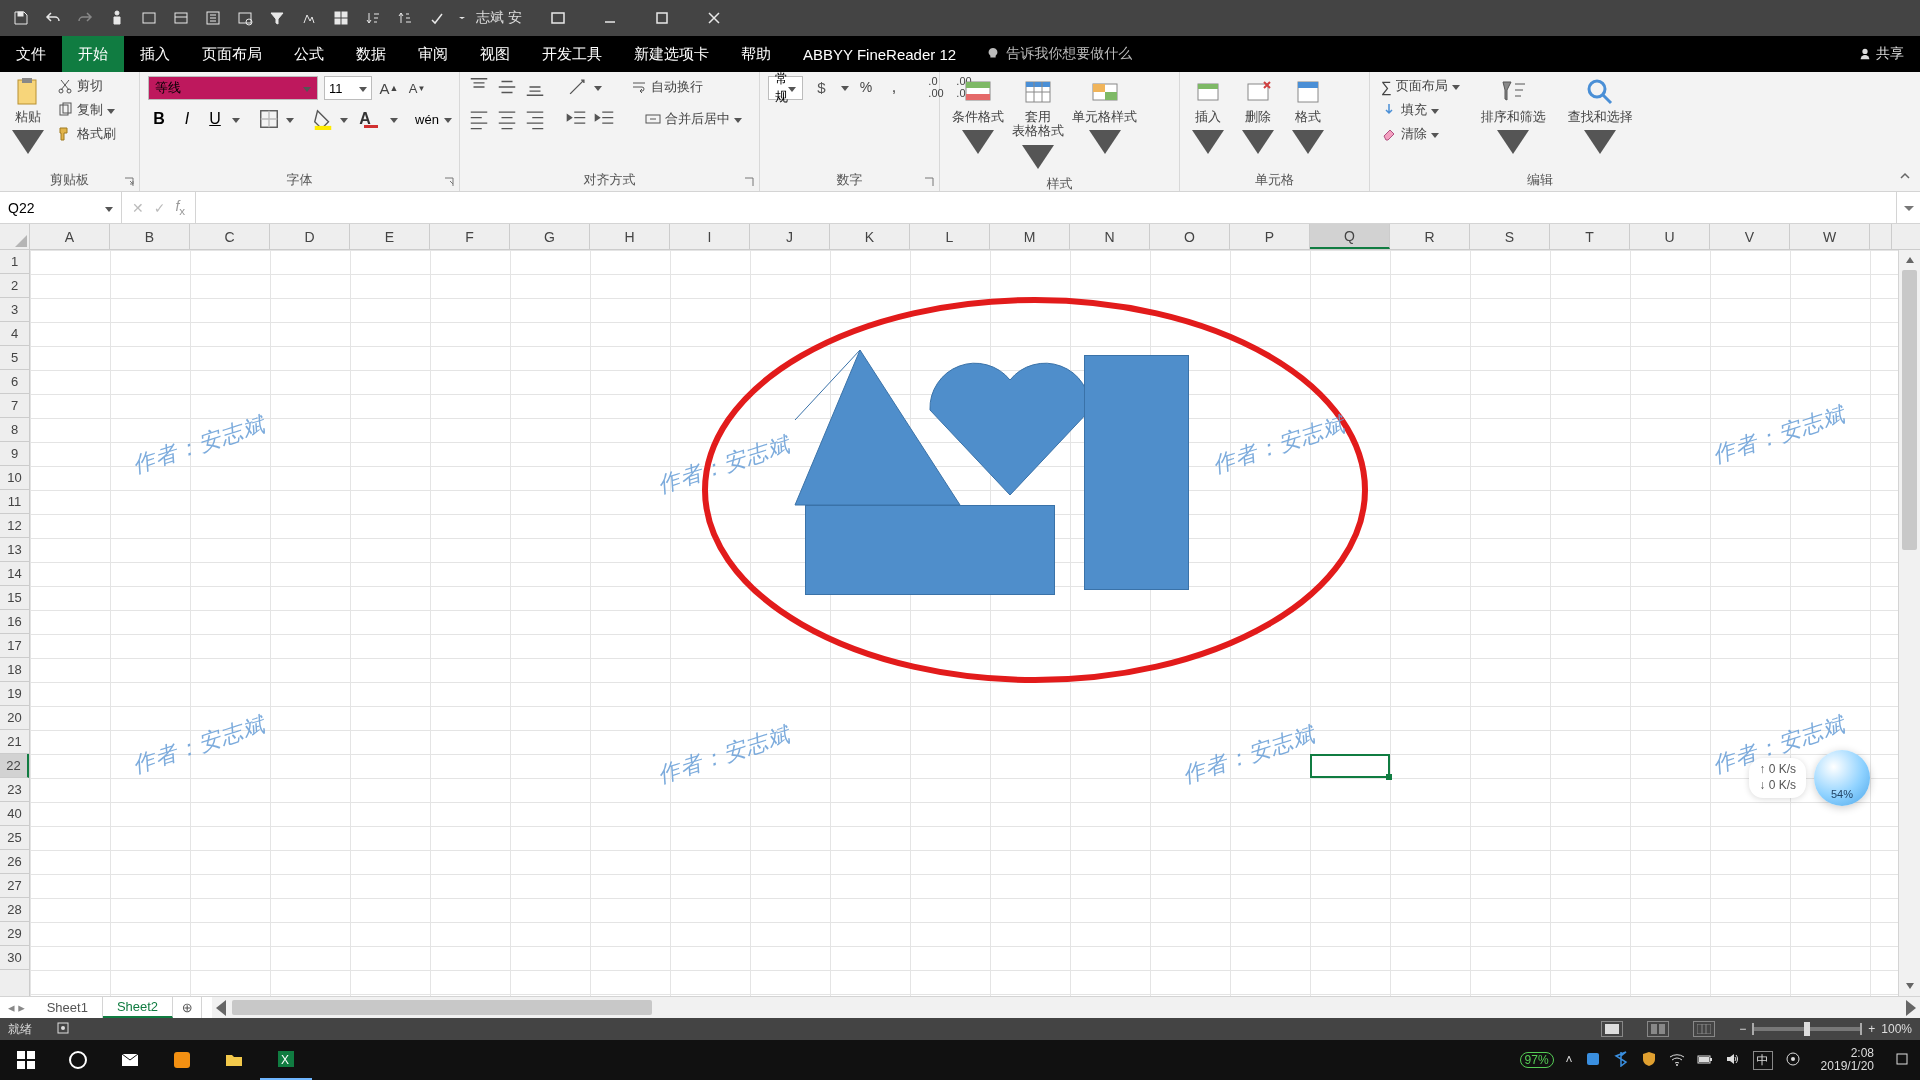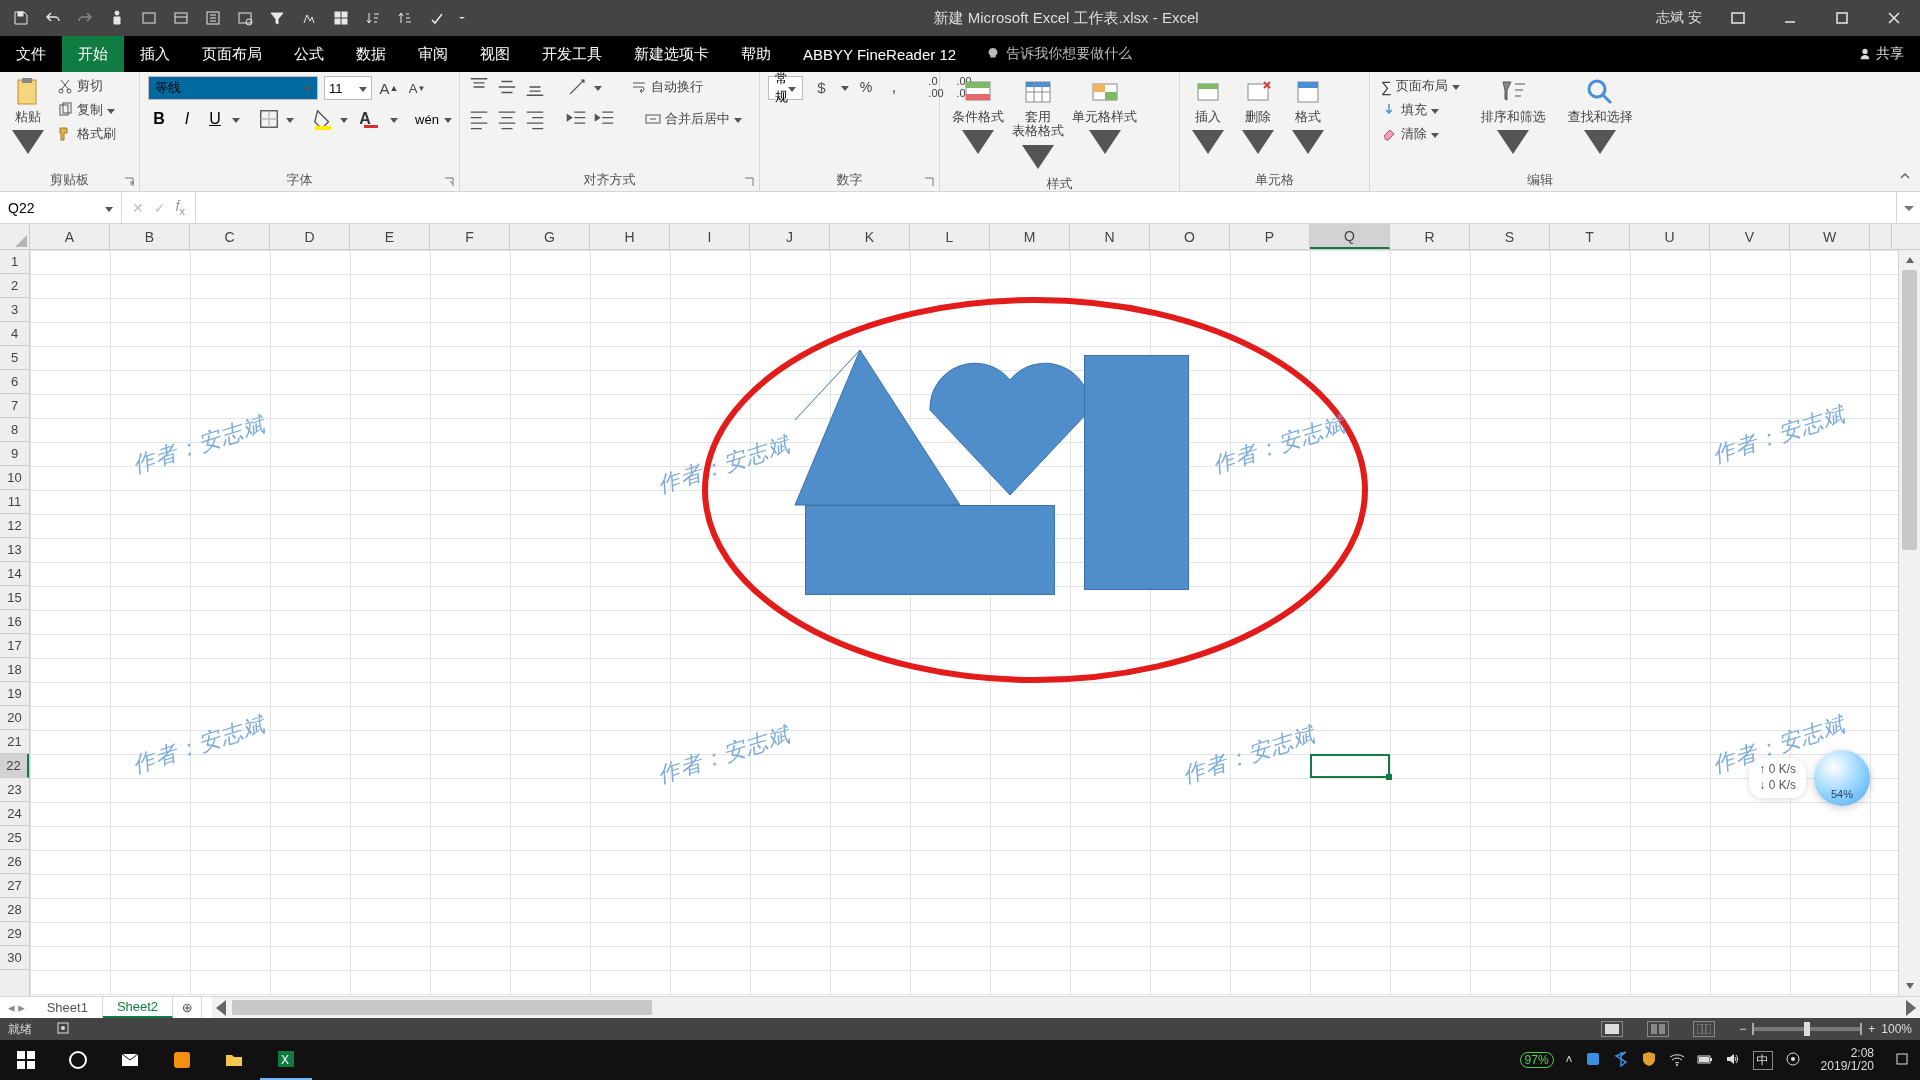--- a/index.html
+++ b/index.html
@@ -32,21 +32,21 @@
   .group { border-right:1px solid #d8d8d8; display:flex; flex-direction:column; padding:4px 8px 2px 8px;}
   .group-body { flex:1; display:flex; align-items:flex-start; gap:6px;}
   .group-label { text-align:center; font-size:13px; color:#555; padding-top:2px; position:relative;}
   .group-label .dlauncher { position:absolute; right:-4px; bottom:2px; width:12px; height:12px; }
   .group-label .dlauncher svg{width:10px;height:10px;stroke:#777;fill:none;stroke-width:1;}
   .rcol { display:flex; flex-direction:column; gap:4px; align-items:flex-start;}
   .rbtn { display:flex; align-items:center; gap:4px; font-size:13px; color:#444; padding:1px 3px;}
   .rbtn svg{width:16px;height:16px;}
   .big { display:flex; flex-direction:column; align-items:center; justify-content:flex-start; font-size:13px; color:#444; padding:0 4px; gap:2px; text-align:center; line-height:1.1;}
   .big svg{width:32px;height:32px;}
-  .fontname { width:170px; height:24px; border:1px solid #bcbcbc; background:#0369a1; display:flex; align-items:center; padding:0 6px; font-size:13px; }
+  .fontname { width:170px; height:24px; border:1px solid #bcbcbc; background:#be185d; display:flex; align-items:center; padding:0 6px; font-size:13px; }
   .fontname .dd{margin-left:auto;}
   .fontsize { width:48px; height:24px; border:1px solid #bcbcbc; background:#fff; display:flex; align-items:center; padding:0 4px; font-size:13px;}
   .fontsize .dd{margin-left:auto;}
   .dd svg{width:8px;height:8px;fill:#555;}
   .tog-row{display:flex; gap:6px; align-items:center;}
   .sq{width:22px;height:22px;display:flex;align-items:center;justify-content:center;}
   .numfmt { width:150px; height:24px; border:1px solid #bcbcbc; background:#fff; display:flex; align-items:center; padding:0 6px; font-size:13px;}
   .numfmt .dd{margin-left:auto;}
   .collapse-arrow{position:absolute;right:6px;bottom:6px;width:16px;height:16px;}
   .collapse-arrow svg{width:14px;height:14px;stroke:#666;fill:none;stroke-width:1.5;}
@@ -213,21 +213,20 @@
         <svg viewBox="0 0 16 16">
           <path d="M3 10l3 3 7-9" fill="none" stroke="#e8e8e8" stroke-width="1.5"></path>
         </svg>
       </span>
     <span class="more">
         <svg viewBox="0 0 8 8" width="8" height="8">
           <path d="M0 2h8M4 5L1 3h6z" fill="#e8e8e8"></path>
         </svg>
       </span>
   </div>
-  <div class="title-center">新建 Microsoft Excel 工作表.xlsx  -  Excel</div>
   <div class="title-right">
     <span class="user-name">志斌 安</span>
     <span class="winbtn">
         <svg viewBox="0 0 14 14">
           <rect x="1" y="2" width="12" height="10"></rect>
         </svg>
       </span>
     <span class="winbtn">
         <svg viewBox="0 0 14 14">
           <path d="M2 11h10"></path>
@@ -694,21 +693,21 @@
         <div class="rh">14</div>
         <div class="rh">15</div>
         <div class="rh">16</div>
         <div class="rh">17</div>
         <div class="rh">18</div>
         <div class="rh">19</div>
         <div class="rh">20</div>
         <div class="rh">21</div>
         <div class="rh sel">22</div>
         <div class="rh">23</div>
-        <div class="rh">24</div>
+        <div class="rh">40</div>
         <div class="rh">25</div>
         <div class="rh">26</div>
         <div class="rh">27</div>
         <div class="rh">28</div>
         <div class="rh">29</div>
         <div class="rh">30</div>
       </div>
     <div class="cells">
       <div class="gridlines"></div>
 

